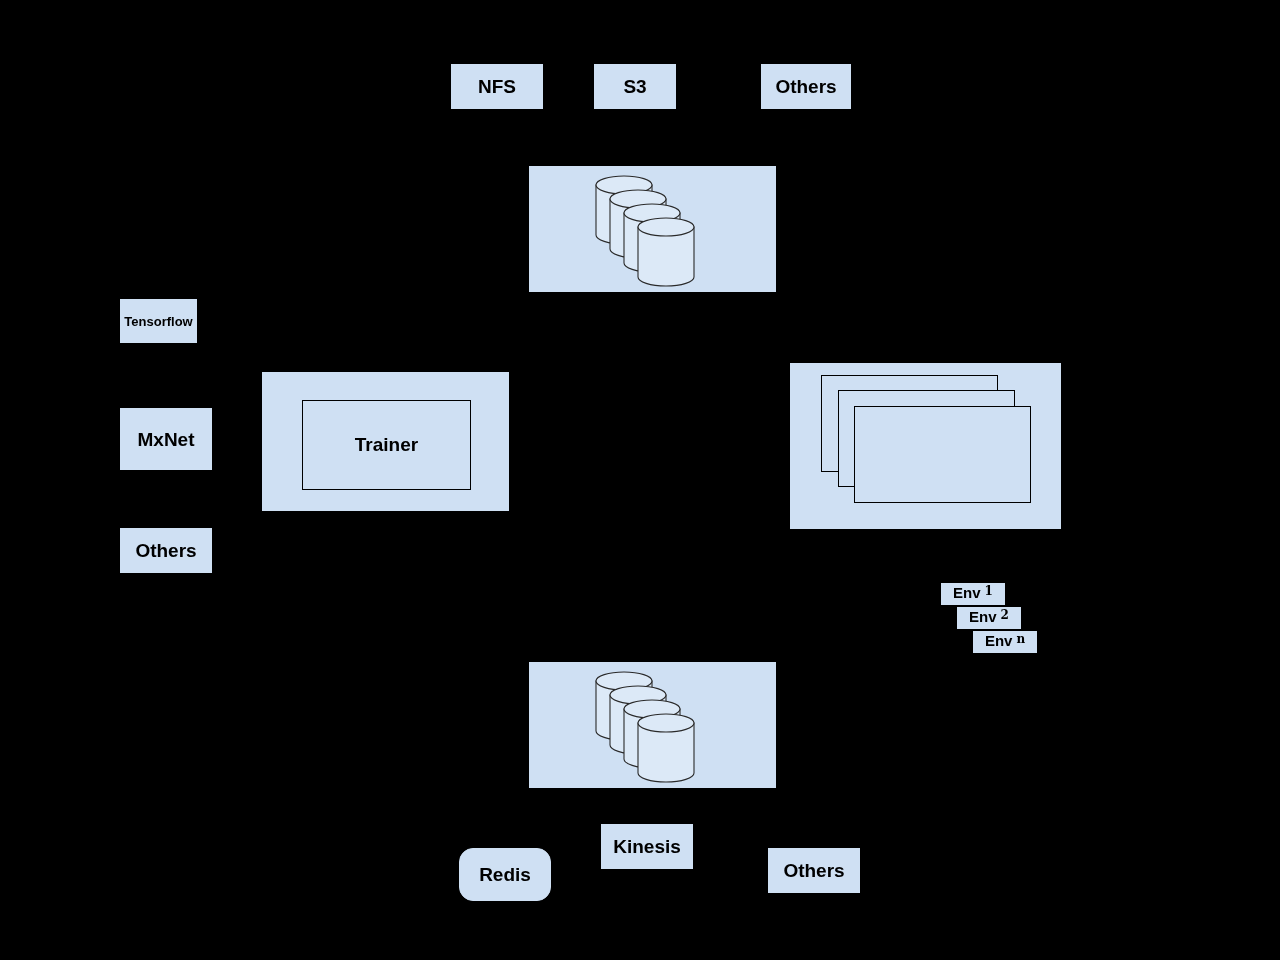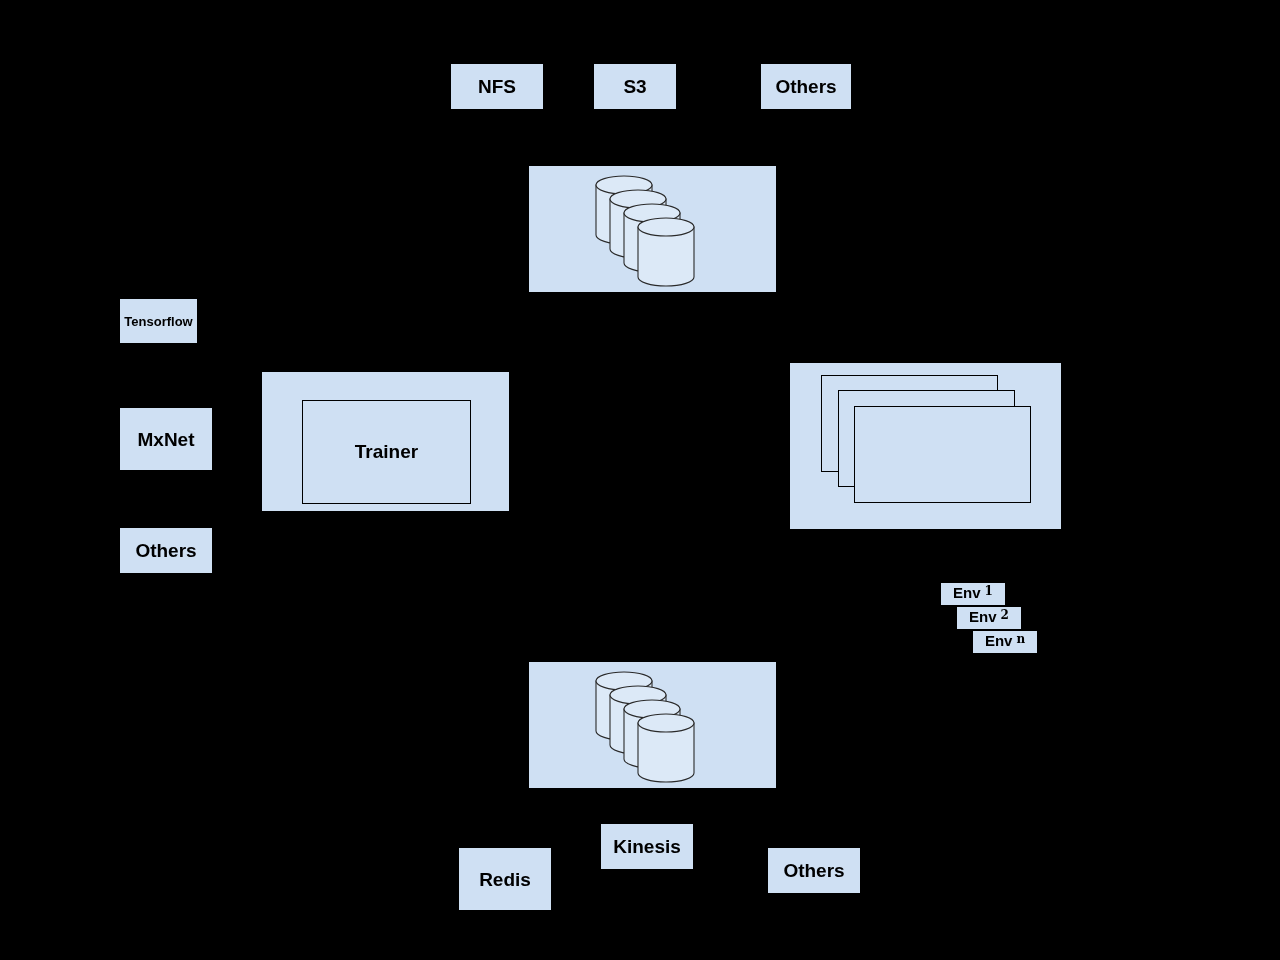--- a/index.html
+++ b/index.html
@@ -159,21 +159,21 @@
   <div class="node" style="left:120px; top:408px; width:92px; height:62px;">
     <span>MxNet</span>
   </div>
 
   <div class="node" style="left:120px; top:528px; width:92px; height:45px;">
     <span>Others</span>
   </div>
 
   <div class="panel noborder" style="left:262px; top:372px; width:247px; height:139px;">
   </div>
-  <div class="card" style="left:302px; top:400px; width:169px; height:104px;">
+  <div class="card" style="left:302px; top:400px; width:169px; height:90px;">
     <span>Trainer</span>
   </div>
 
   <div class="panel noborder" style="left:790px; top:363px; width:271px; height:166px;">
   </div>
   <div class="card blank" style="left:821px; top:375px; width:177px; height:97px;"></div>
   <div class="card blank" style="left:838px; top:390px; width:177px; height:97px;"></div>
   <div class="card blank" style="left:854px; top:406px; width:177px; height:97px;"></div>
 
   <div class="envchip" style="left:941px; top:583px; width:64px; height:22px;">
@@ -199,21 +199,21 @@
           <ellipse cx="48" cy="28" rx="28" ry="9"></ellipse>
           <path d="M 34 42 L 34 92 A 28 9 0 0 0 90 92 L 90 42 Z"></path>
           <ellipse cx="62" cy="42" rx="28" ry="9"></ellipse>
           <path d="M 48 56 L 48 106 A 28 9 0 0 0 104 106 L 104 56 Z"></path>
           <ellipse cx="76" cy="56" rx="28" ry="9"></ellipse>
         </g>
       </svg>
     </div>
   </div>
 
-  <div class="node" style="left:459px; top:848px; width:92px; height:62px;">
+  <div class="node" style="left:459px; top:848px; width:92px; height:53px;border-radius:14px;">
     <span>Redis</span>
   </div>
 
   <div class="node" style="left:601px; top:824px; width:92px; height:45px;">
     <span>Kinesis</span>
   </div>
 
   <div class="node" style="left:768px; top:848px; width:92px; height:45px;">
     <span>Others</span>
   </div>

